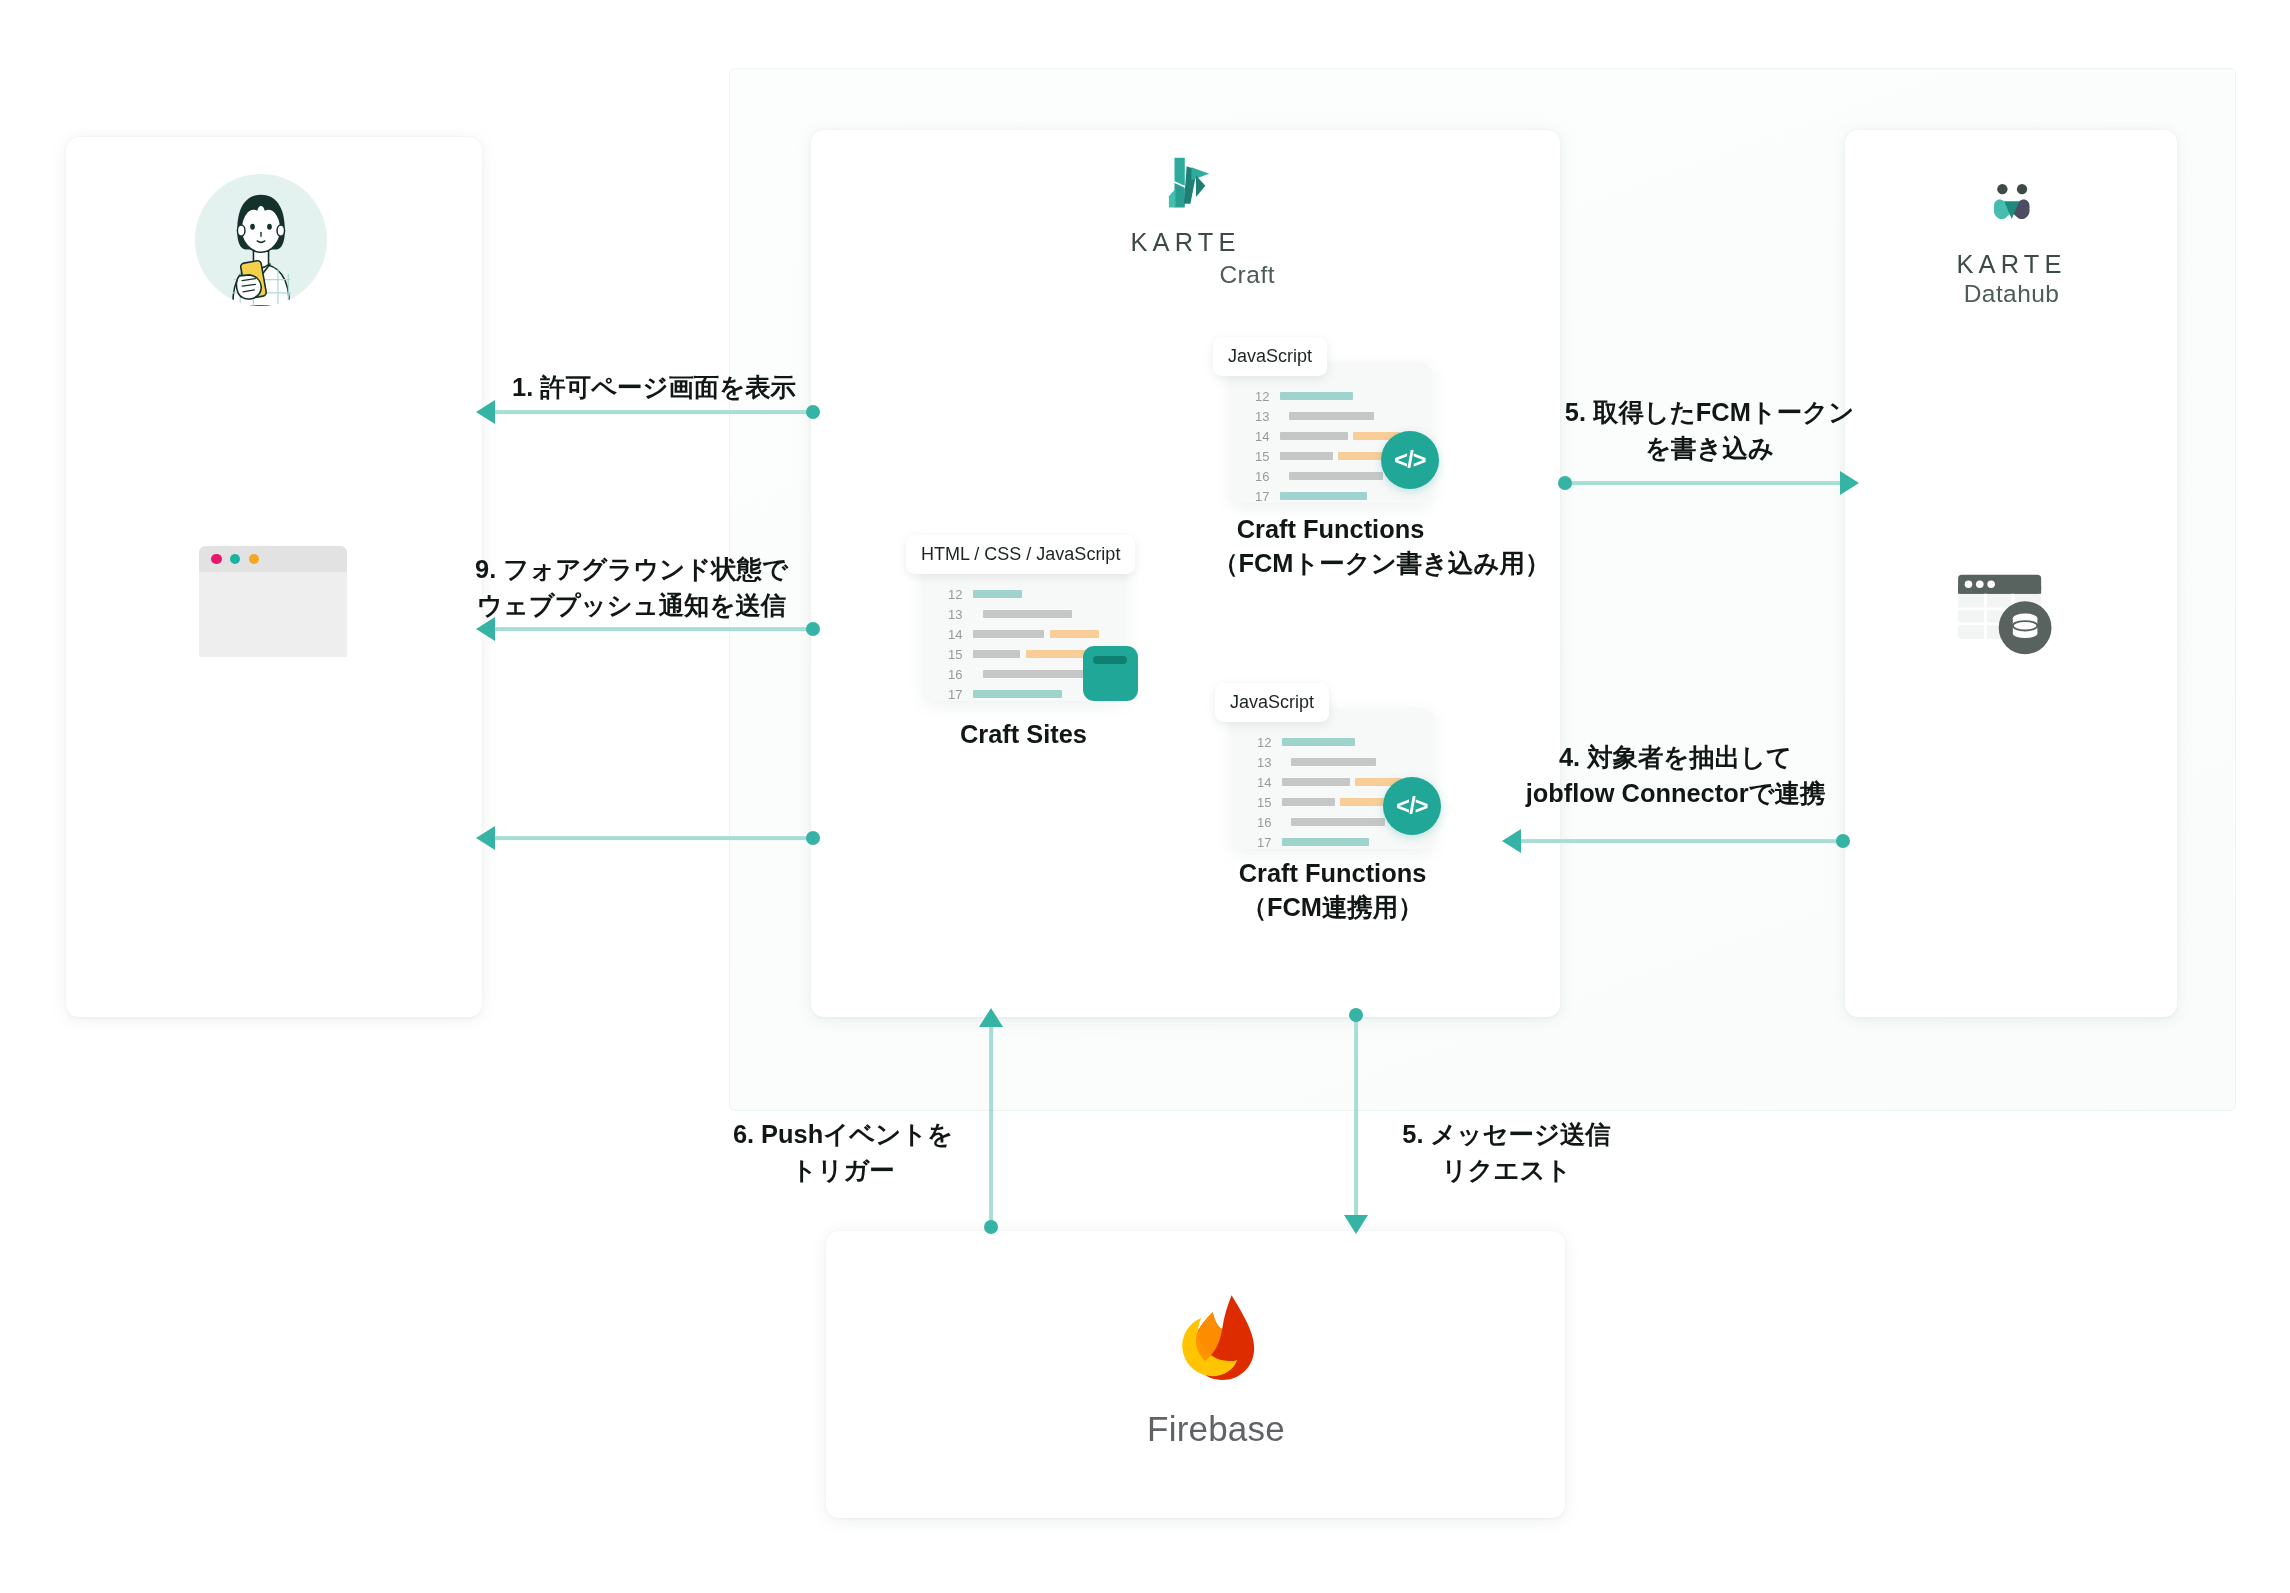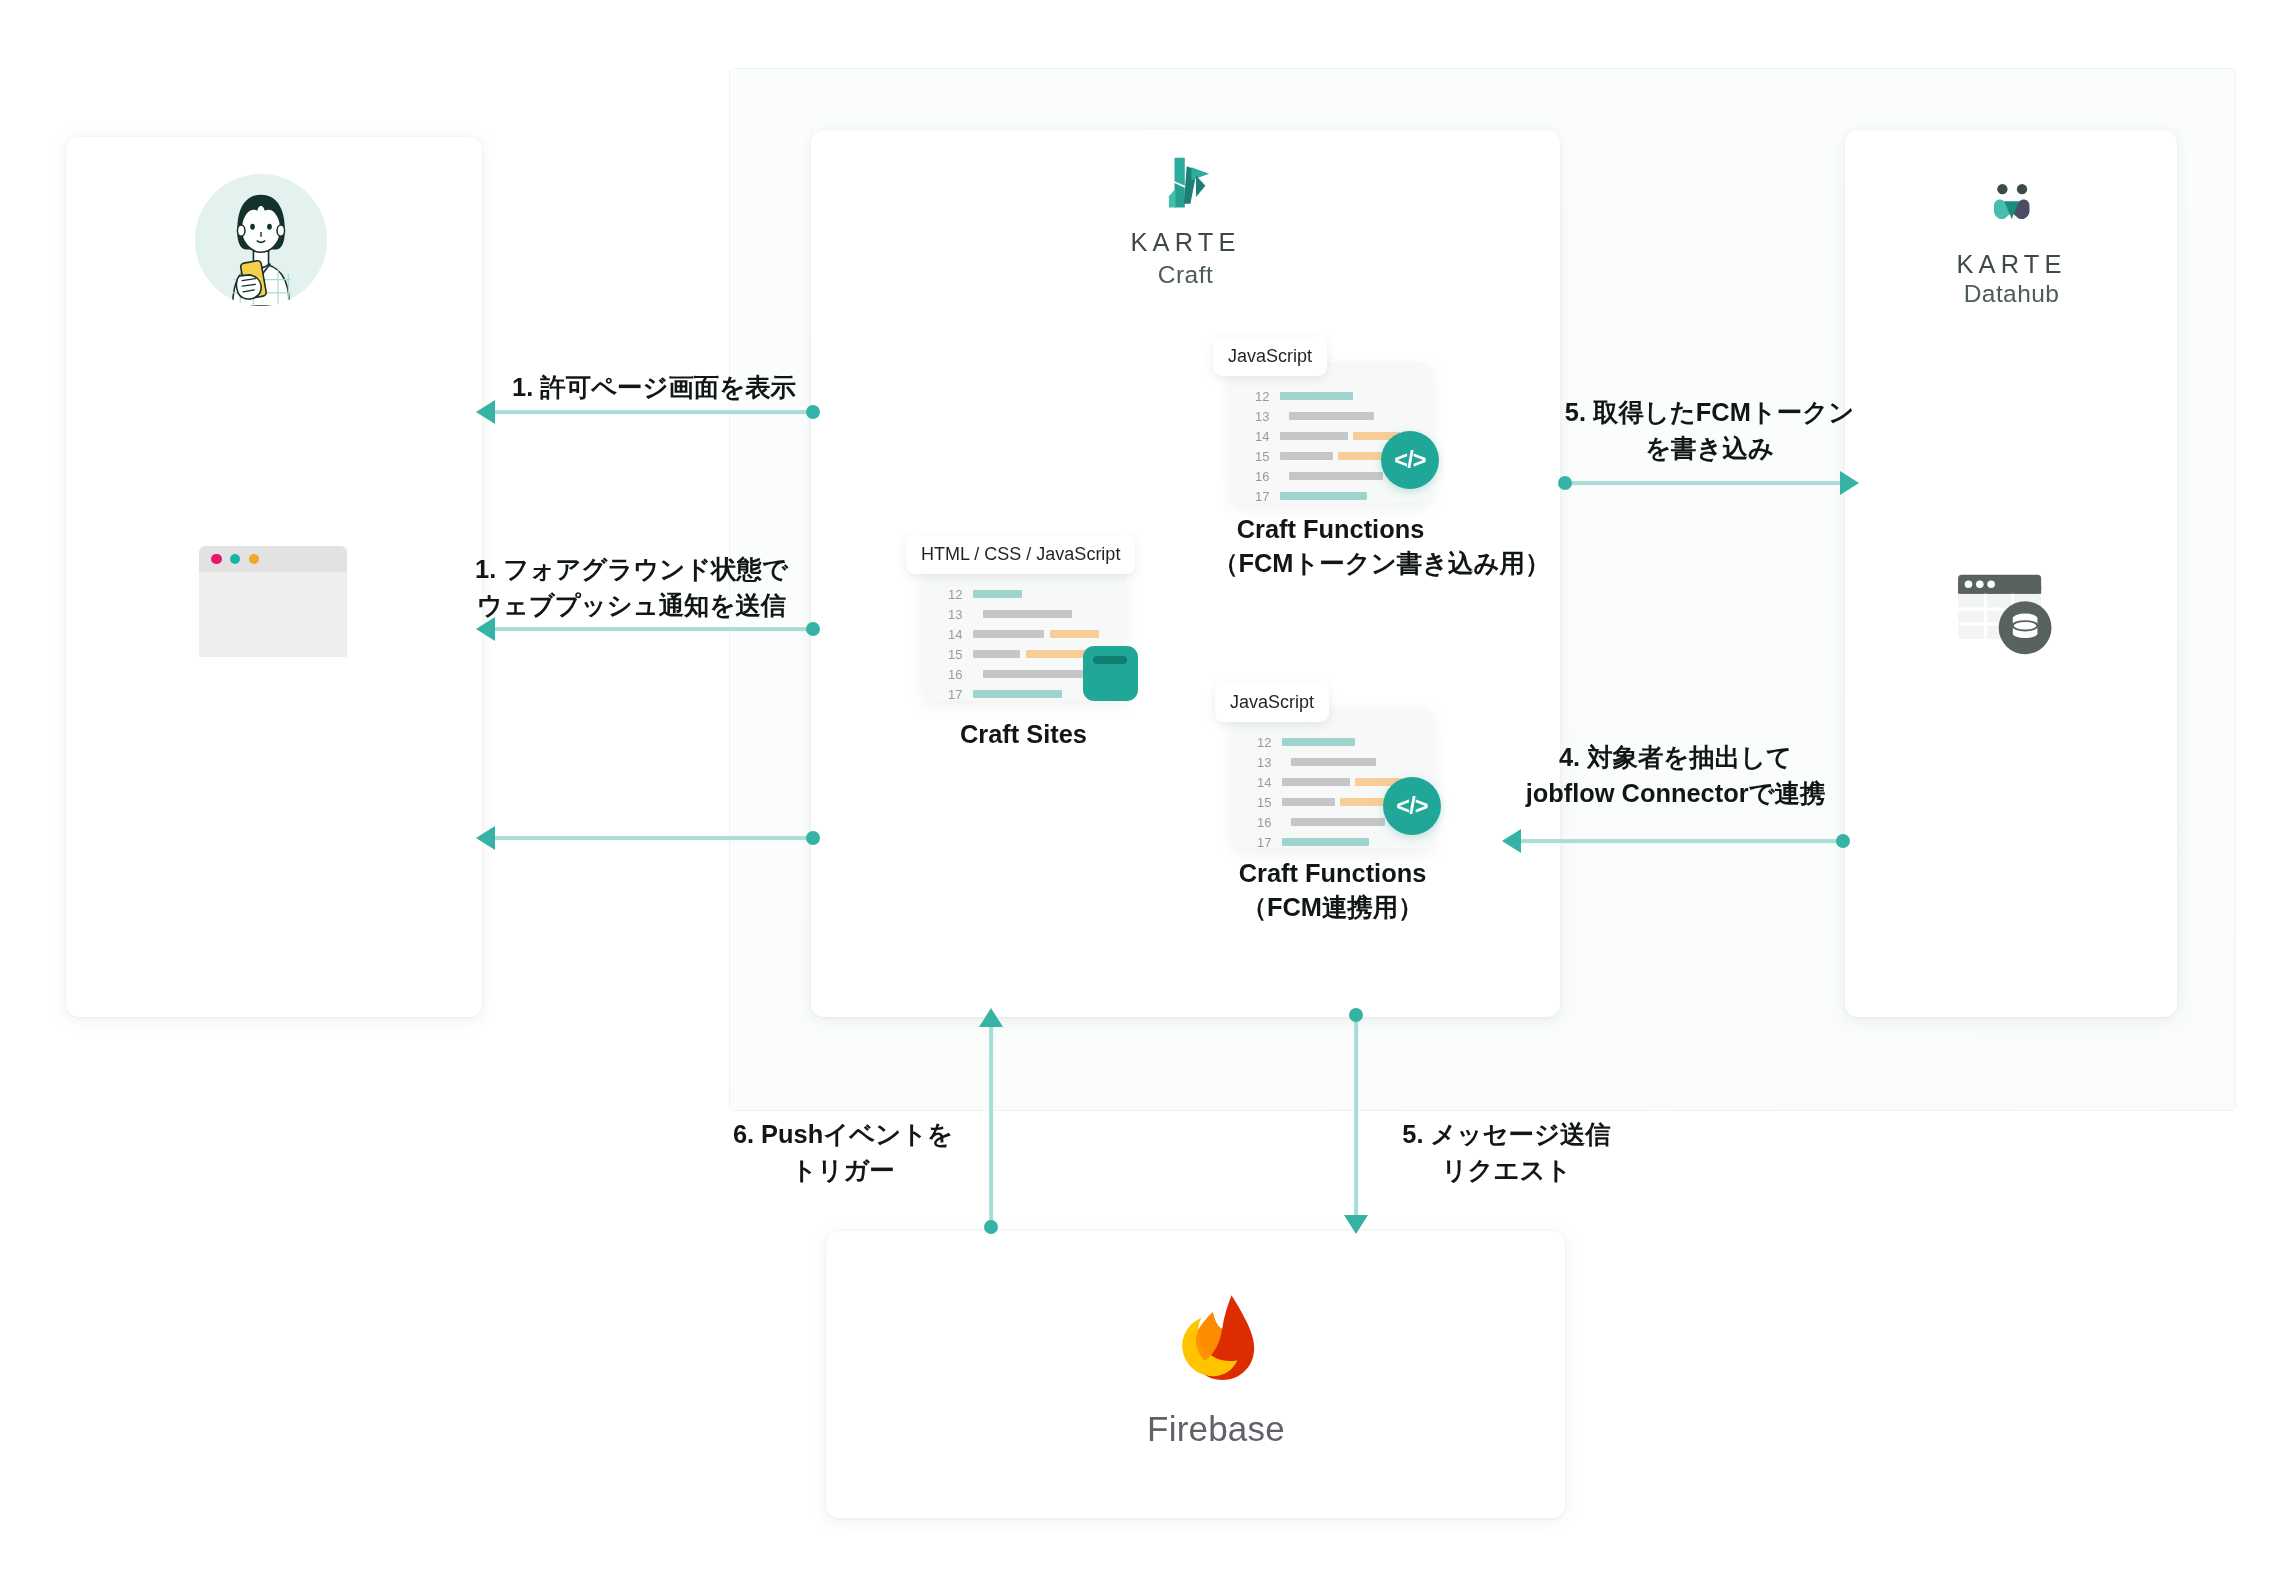--- a/index.html
+++ b/index.html
@@ -93,20 +93,21 @@
     letter-spacing: 5.2px;
     color: #3d4a47;
     font-weight: 400;
     line-height: 1.1;
   }
   .logo-sub {
     font-size: 24.5px;
     color: #4e5c59;
     letter-spacing: 0.5px;
     margin-top: 3.8px;
+    text-align: right;
   }
 
   
   .hub-logo {
     position: absolute;
     left: 1922px; top: 177px;
     width: 179px;
     text-align: center;
   }
   .hub-logo .mark { height: 58px; margin-bottom: 13px; }
@@ -560,21 +561,21 @@
     <div class="head head-right" style="right:0; top:0;"></div>
   </div>
   <div class="arrow-label" style="left:1521px; top:394px; width:377px; text-align:center;">5. 取得したFCMトークン
 を書き込み</div>
 
   <div class="arrow-h" style="left:476px; top:617px; width:344px; height:24.5px;">
     <div class="arrow-line-h" style="left:11.3px; right:7.5px;"></div>
     <div class="head head-left" style="left:0; top:0;"></div>
     <div class="node-dot" style="right:0; top:4.7px;"></div>
   </div>
-  <div class="arrow-label" style="left:443px; top:551px; width:377px; text-align:center;">1. フォアグラウンド状態で
+  <div class="arrow-label" style="left:443px; top:551px; width:377px; text-align:center;">9. フォアグラウンド状態で
 ウェブプッシュ通知を送信</div>
 
   <div class="arrow-h" style="left:1502px; top:829px; width:348px; height:24.5px;">
     <div class="arrow-line-h" style="left:11.3px; right:7.5px;"></div>
     <div class="head head-left" style="left:0; top:0;"></div>
     <div class="node-dot" style="right:0; top:4.7px;"></div>
   </div>
   <div class="arrow-label" style="left:1478px; top:739px; width:395px; text-align:center;">4. 対象者を抽出して
 jobflow Connectorで連携</div>
 

